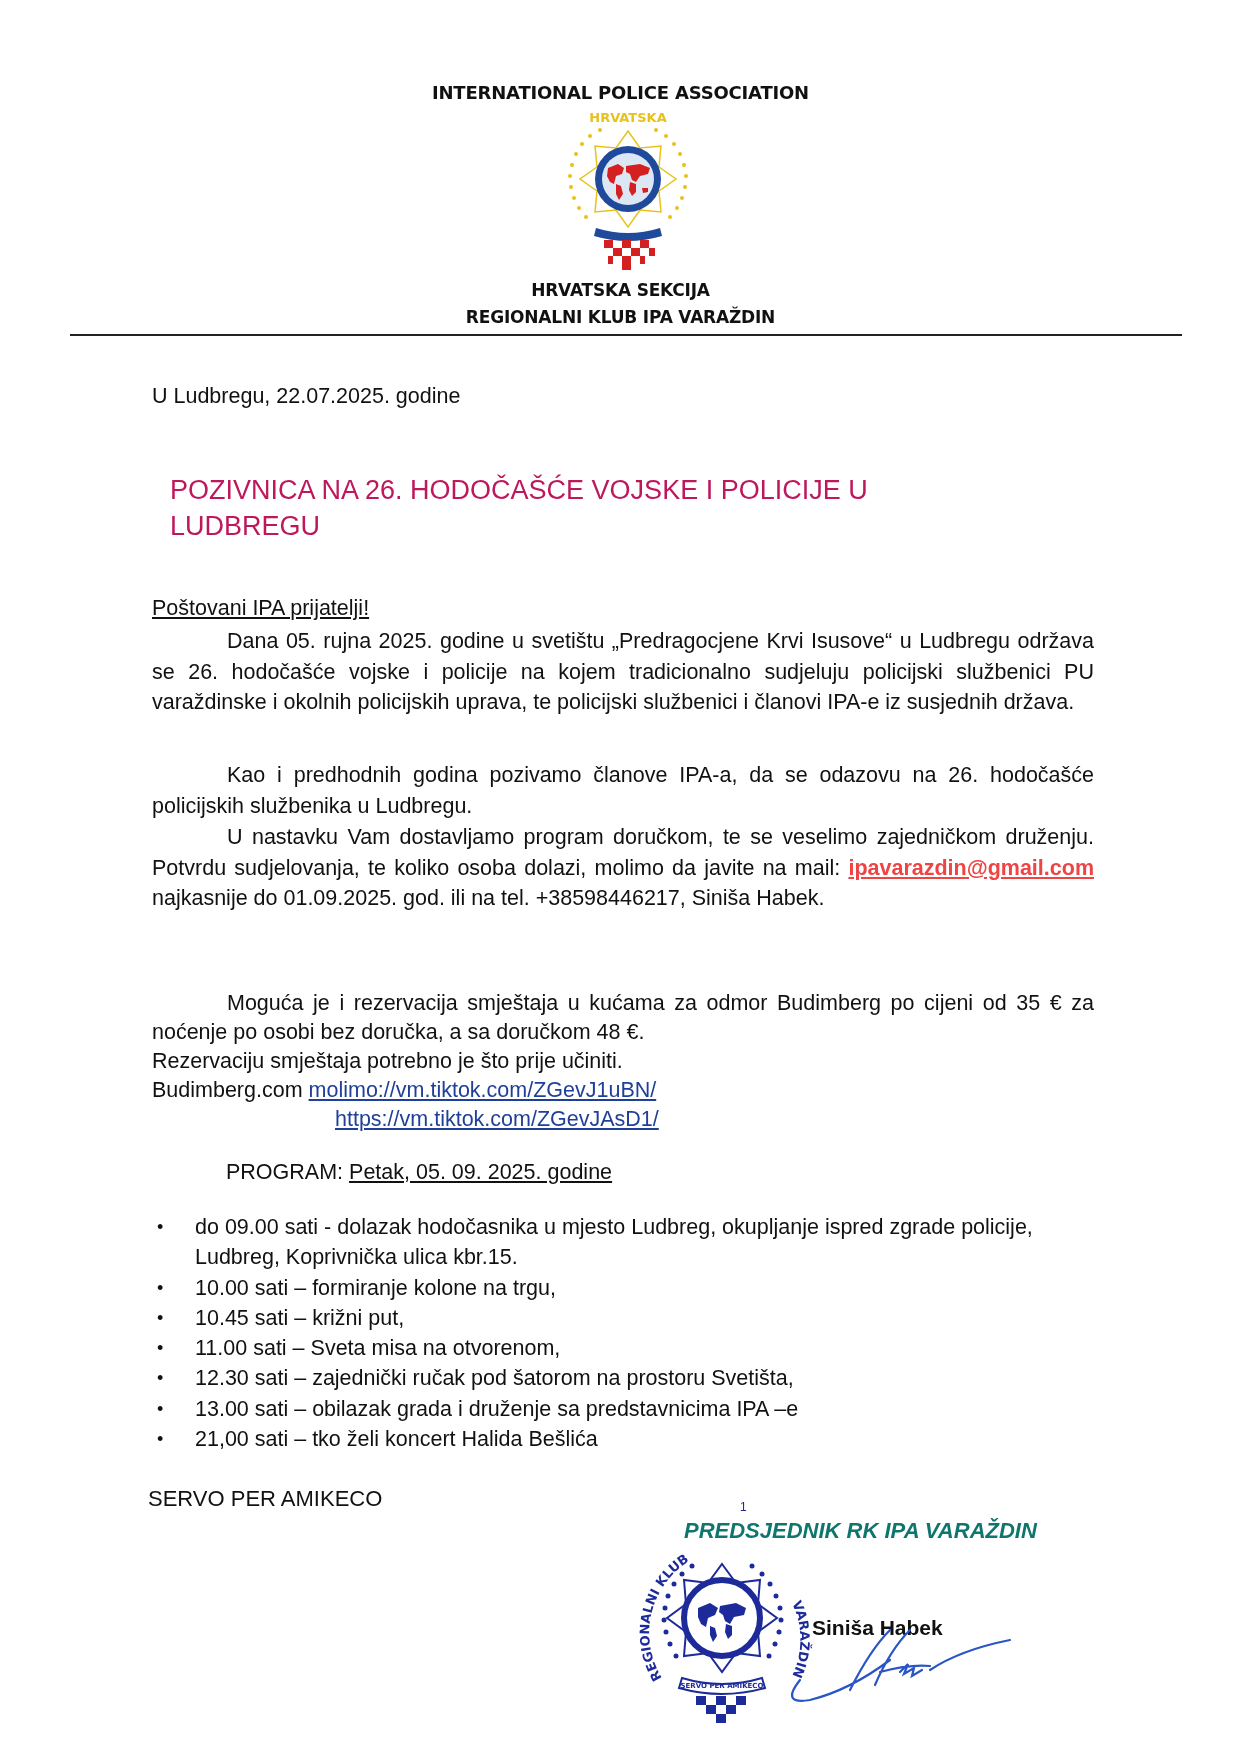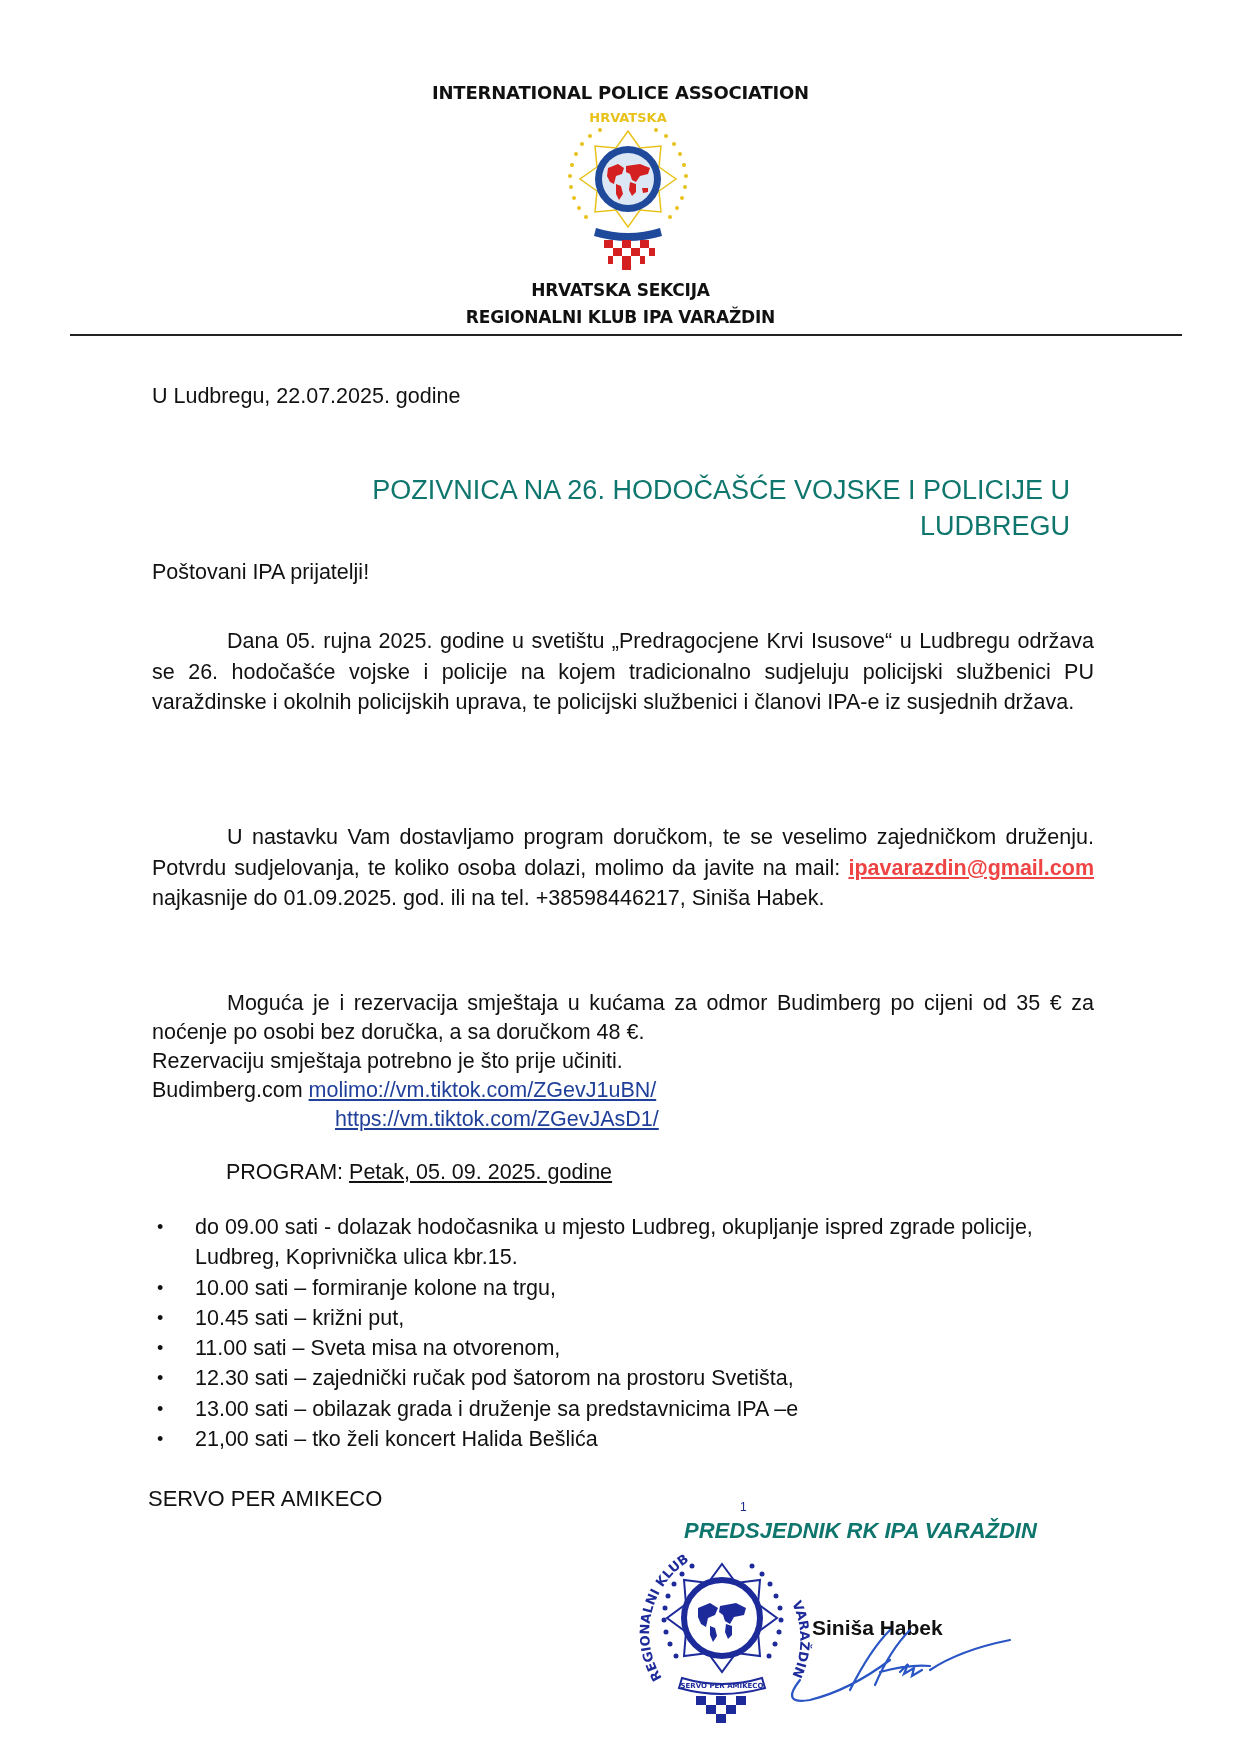--- a/index.html
+++ b/index.html
@@ -7,22 +7,22 @@
   .page { position: absolute; left: 0; top: 0; width: 1241px; height: 1755px; }
   .hdr { position: absolute; left: 0; width: 1241px; text-align: center; font-family: "DejaVu Sans", sans-serif; font-weight: bold; color: #111; letter-spacing: -0.2px; }
   .hdr-org { top: 82px; font-size: 18px; }
   .logo { position: absolute; left: 560px; top: 106px; width: 136px; height: 166px; }
   .hdr-sek { top: 280px; font-size: 17px; }
   .hdr-klub { top: 307px; font-size: 17px; }
   .rule { position: absolute; left: 70px; top: 334px; width: 1112px; height: 2px; background: #222; }
   .addr { position: absolute; left: 84px; top: 337px; font-family: "DejaVu Sans", sans-serif; font-size: 13.2px; color: #111; white-space: nowrap; letter-spacing: -0.3px; }
   .body-text { font-family: "Liberation Sans", sans-serif; font-size: 21.5px; color: #111; }
   .place-date { position: absolute; left: 152px; top: 384px; }
-  .title { position: absolute; left: 170px; width: 900px; top: 472px; text-align: right; font-family: "Liberation Sans", sans-serif; font-size: 27px; line-height: 36px; color: #0f766e; }
-  .greeting { position: absolute; left: 152px; top: 560px; }
+  .title { position: absolute; left: 170px; width: 900px; top: 472px; text-align: left; font-family: "Liberation Sans", sans-serif; font-size: 27px; line-height: 36px; color: #be185d; }
+  .greeting { position: absolute; left: 152px; top: 596px; text-decoration: underline; }
   .para { position: absolute; left: 152px; width: 942px; line-height: 30.5px; text-align: justify; }
   .indent { text-indent: 75px; }
   .p1 { top: 626px; }
   .p2 { top: 760px; }
   .p3 { top: 822px; }
   .p4 { top: 989px; text-align: left; line-height: 29px; }
   .link { color: #1f3f99; text-decoration: underline; }
   .email-link { color: #ef4444; font-weight: bold; text-decoration: underline; }
   .links2 { display: block; padding-left: 183px; }
   .program { position: absolute; left: 226px; top: 1160px; }
@@ -100,20 +100,21 @@
   <div class="body-text place-date">U Ludbregu, 22.07.2025. godine</div>
 
   <div class="title">
     <div>POZIVNICA NA 26. HODOČAŠĆE VOJSKE I POLICIJE U</div>
     <div>LUDBREGU</div>
   </div>
 
   <div class="body-text greeting">Poštovani IPA prijatelji!</div>
 
   <div class="body-text para indent p1">Dana 05. rujna 2025. godine u svetištu „Predragocjene Krvi Isusove“ u Ludbregu održava se 26. hodočašće vojske i policije na kojem tradicionalno sudjeluju policijski službenici PU varaždinske i okolnih policijskih uprava, te policijski službenici i članovi IPA-e iz susjednih država.</div>
+  <div class="body-text para indent p2">Kao i predhodnih godina pozivamo članove IPA-a, da se odazovu na 26. hodočašće policijskih službenika u Ludbregu.</div>
   <div class="body-text para indent p3">
     <span>U nastavku Vam dostavljamo program doručkom, te se veselimo zajedničkom druženju. Potvrdu sudjelovanja, te koliko osoba dolazi, molimo da javite na mail:</span>
     <a class="email-link">ipavarazdin@gmail.com</a>
     <span>najkasnije do 01.09.2025. god. ili na tel. +38598446217, Siniša Habek.</span>
   </div>
 
   <div class="body-text para p4">
     <div class="indent" style="text-align:justify">Moguća je i rezervacija smještaja u kućama za odmor Budimberg po cijeni od 35 € za noćenje po osobi bez doručka, a sa doručkom 48 €.</div>
     <div>Rezervaciju smještaja potrebno je što prije učiniti.</div>
     <div>

